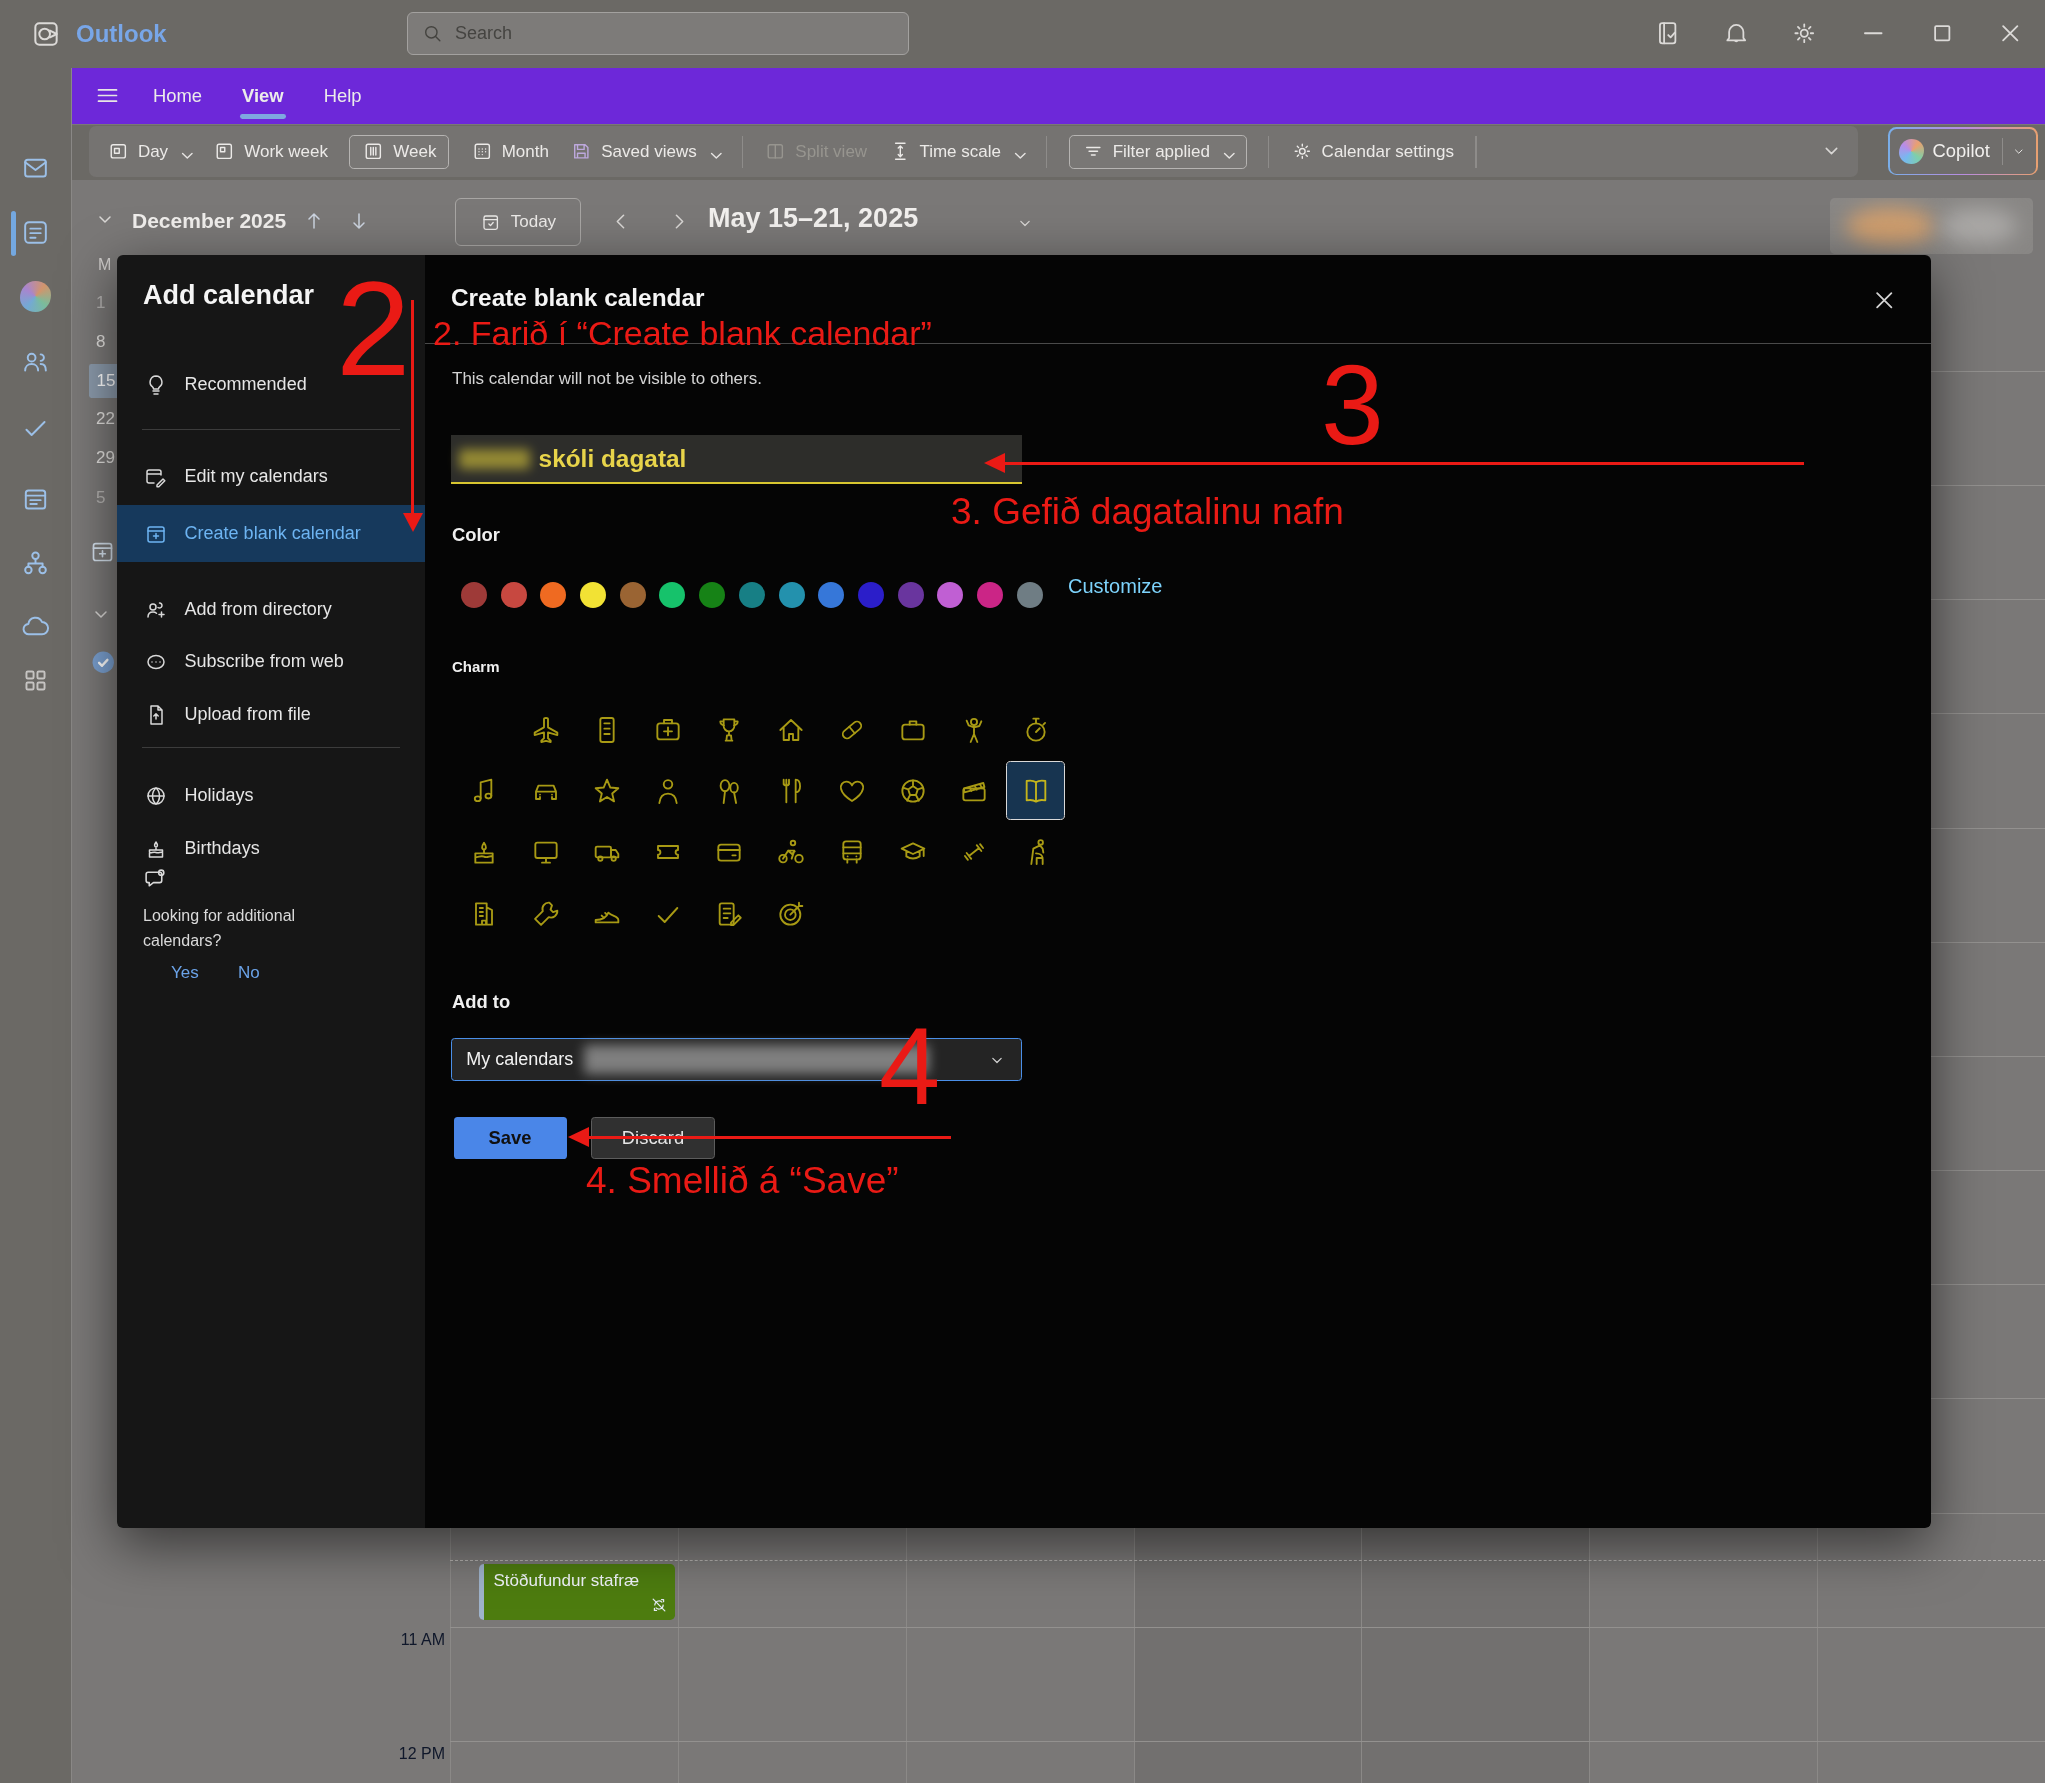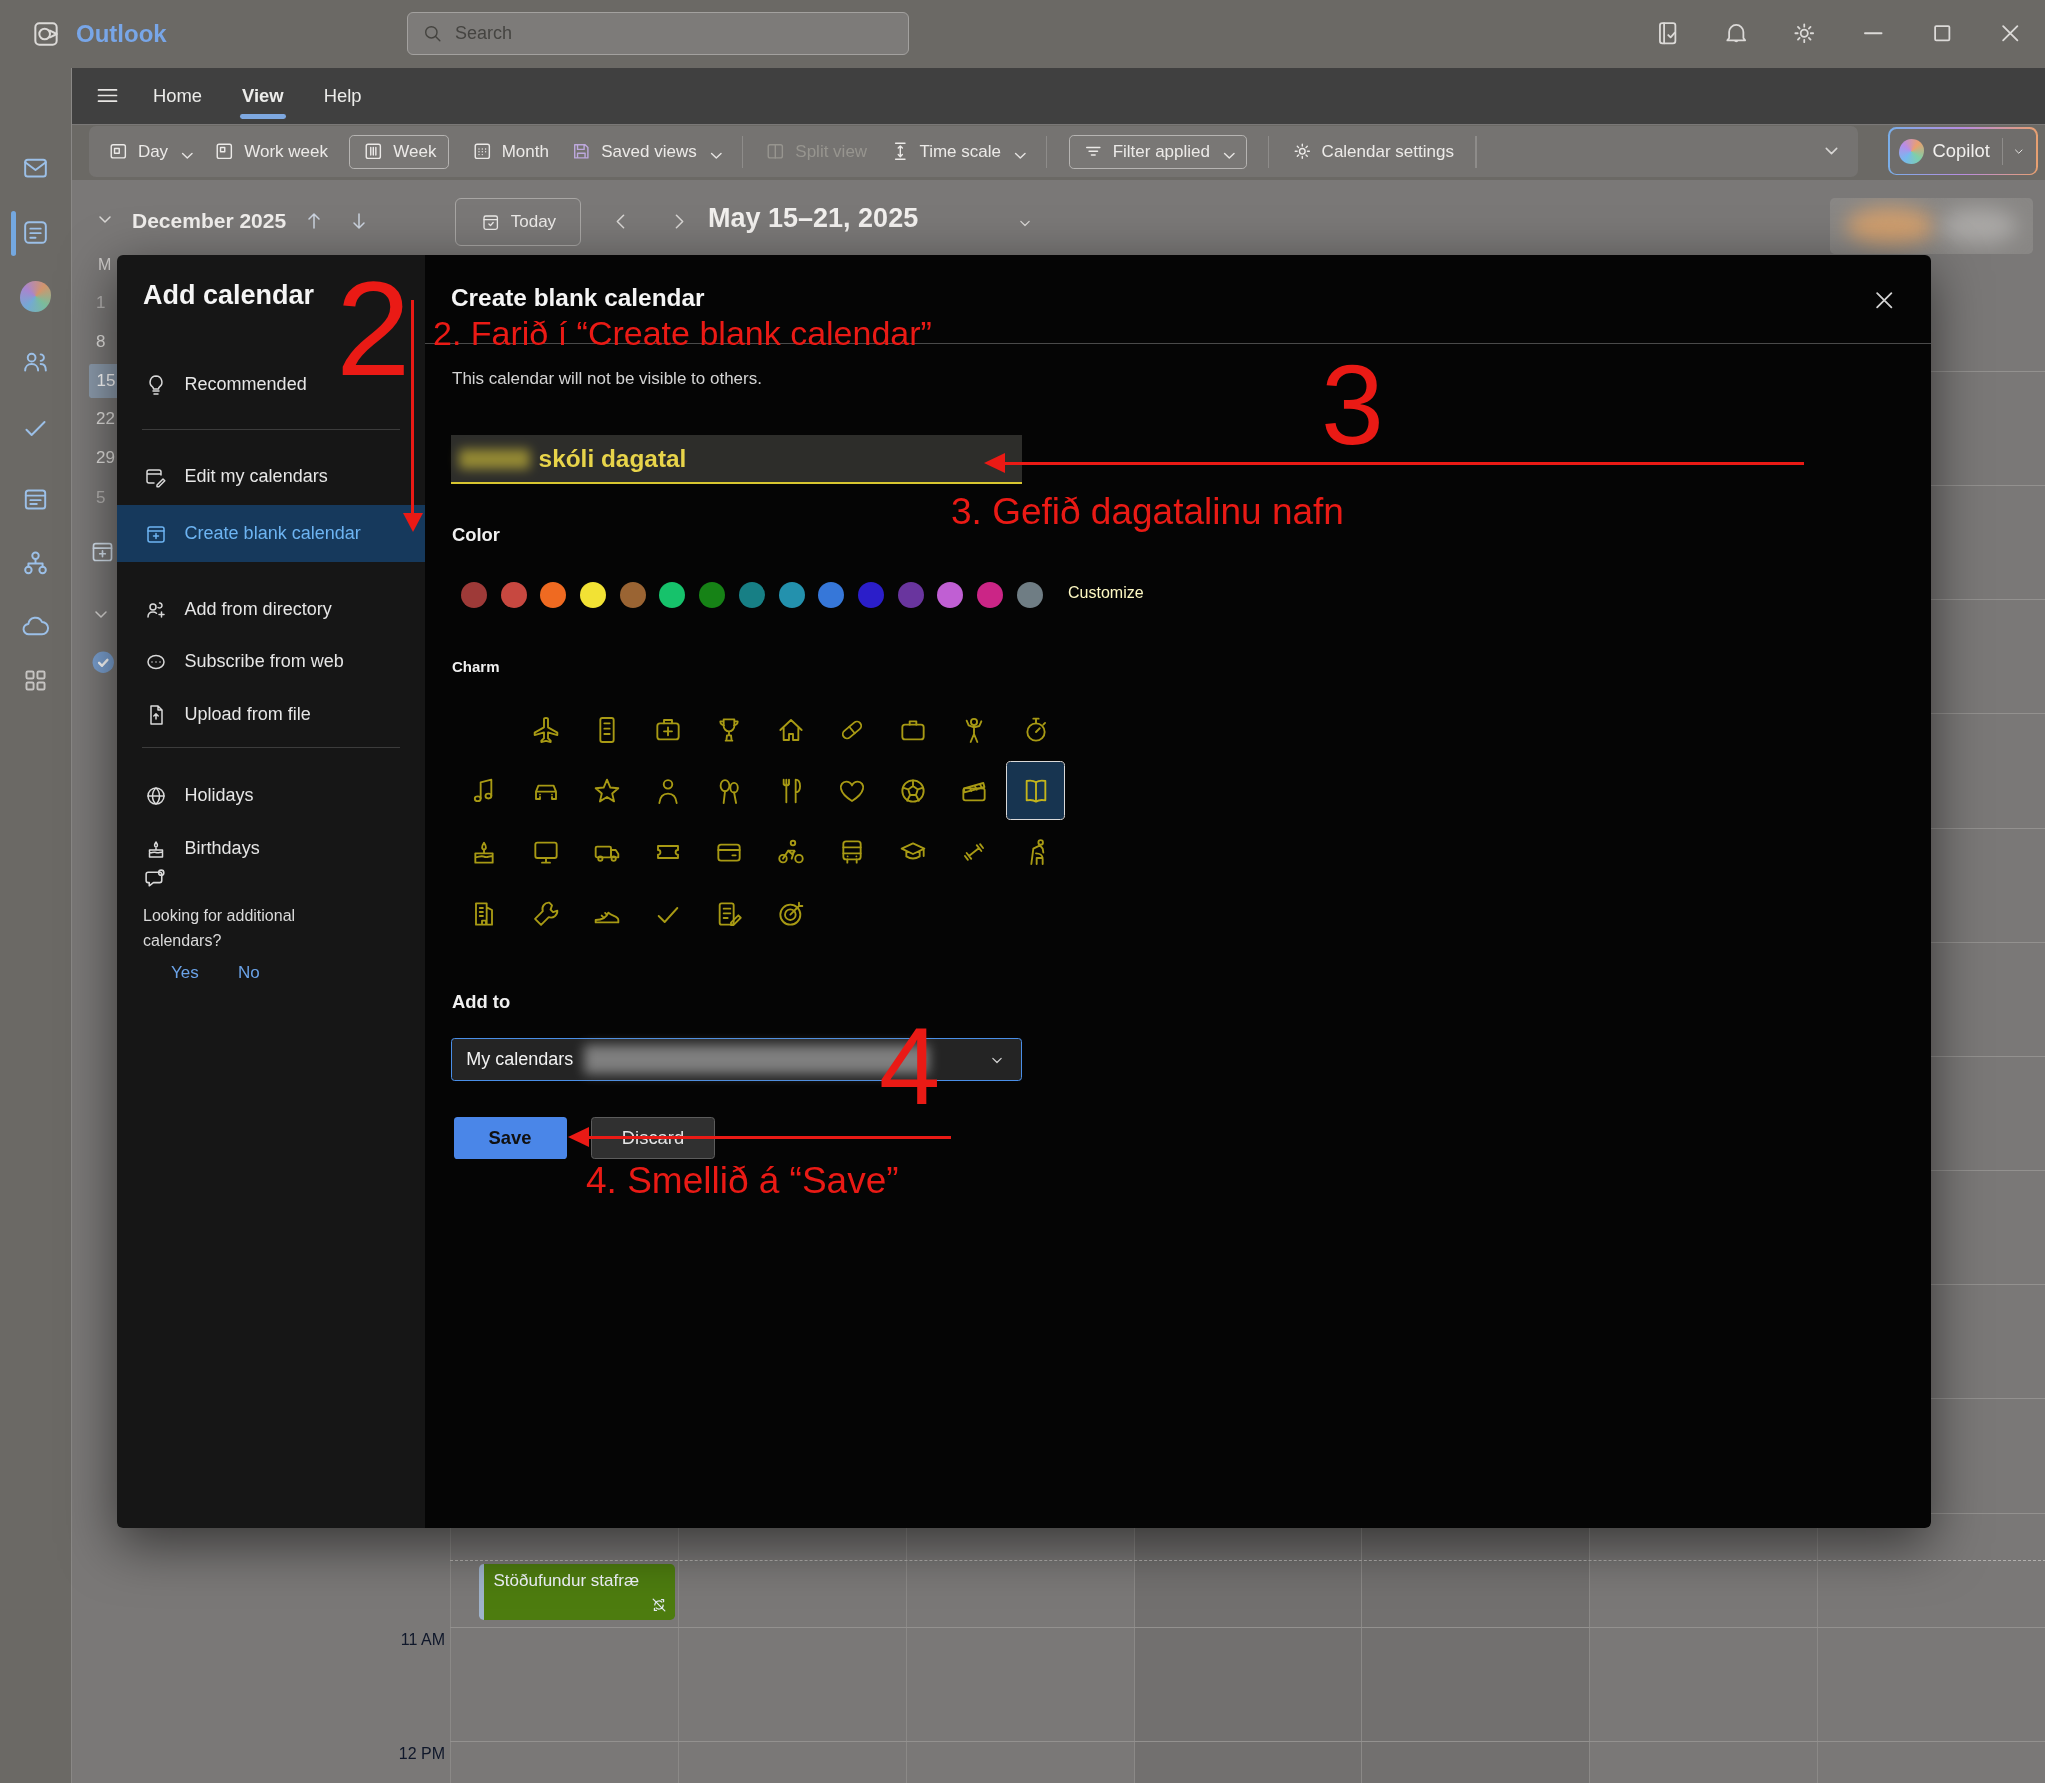--- a/index.html
+++ b/index.html
@@ -16,21 +16,21 @@
   #searchbox{position:absolute;left:407px;top:12px;width:502px;height:43px;background:#7d7b79;
              border:1.2px solid #a3a19f;border-radius:6px;display:flex;align-items:center;gap:9.5px;
              padding:0 13px;box-sizing:border-box;}
   #searchbox .ic{width:22.6px;height:22.6px;flex:none;color:#44433f;}
   #search-input{flex:1;background:transparent;border:none;outline:none;font-size:18px;
                 color:#32312f;font-family:"Liberation Sans",sans-serif;}
   #search-input::placeholder{color:#454441;}
   .tb-ic{position:absolute;top:19px;width:28.5px;height:28.5px;color:#dcdad8;}
 
   
-  #menubar{position:absolute;left:0;top:68px;width:2046px;height:56px;background:#404040;z-index:4;}
+  #menubar{position:absolute;left:0;top:68px;width:2046px;height:56px;background:#6d28d9;z-index:4;}
   #hamburger{position:absolute;left:94px;top:14.3px;width:27px;height:27px;color:#e8e6e4;}
   #menu-items{position:absolute;left:153px;top:0;height:56px;display:flex;align-items:center;gap:40px;}
   .menu-item{position:relative;font-size:18.4px;color:#ececea;height:56px;display:flex;align-items:center;cursor:pointer;}
   .menu-item.active{font-weight:700;}
   .menu-underline{position:absolute;left:-2.4px;right:-2.4px;bottom:4.8px;height:4.8px;background:#7ea8e0;border-radius:2.4px;}
 
   
   #ribbonband{position:absolute;left:71px;top:125px;width:1974px;height:55px;background:#6b6965;z-index:4;}
   #ribbon{position:absolute;left:18px;top:1.2px;width:1769px;height:51px;background:#757371;
           border-radius:7.1px;display:flex;align-items:center;gap:21.4px;padding:0 18px;box-sizing:border-box;}
@@ -116,21 +116,21 @@
   #dlg-hdiv{position:absolute;left:0;right:0;top:88px;height:1.2px;background:#4a4a4a;}
   #dlg-sub{position:absolute;left:27px;top:114px;font-size:17px;color:#d4d4d4;}
   #name-input{position:absolute;left:26px;top:180px;width:571px;height:49px;background:#2d2d2a;
      border-bottom:2.4px solid #d8c630;box-sizing:border-box;display:flex;align-items:center;padding:0 8.3px;}
   #name-blur{width:71px;height:18px;background:#d8c63a;filter:blur(5.4px);opacity:.6;border-radius:2.4px;
      border-bottom:2.4px solid #e8d44a;margin-right:8.3px;flex:none;}
   #name-text{font-size:24.4px;font-weight:700;color:#e8d44a;white-space:nowrap;}
   #color-label{position:absolute;left:27px;top:269px;font-size:18.4px;font-weight:600;color:#f0f0f0;}
   #swatches{position:absolute;left:36px;top:327px;display:flex;}
   .swatch{width:26px;height:26px;border-radius:50%;margin-right:13.7px;cursor:pointer;flex:none;}
-  #customize{position:absolute;left:643px;top:329px;font-size:16px;color:#fef9c3;cursor:pointer;}
+  #customize{position:absolute;left:643px;top:320px;font-size:20px;color:#7dd3fc;cursor:pointer;}
   #charm-label{position:absolute;left:27px;top:403px;font-size:15px;font-weight:600;color:#f0f0f0;}
   .charm{position:absolute;width:57px;height:57px;display:flex;align-items:center;justify-content:center;
      border-radius:3.6px;color:#a89a14;cursor:pointer;}
   .charm .ic{width:32px;height:32px;stroke-width:1.4;}
   .charm.selected{background:#173450;outline:1.2px solid #d9d9d9;color:#c4b41c;}
   #addto-label{position:absolute;left:27px;top:736px;font-size:18.4px;font-weight:600;color:#f0f0f0;}
   #addto-dd{position:absolute;left:26px;top:783px;width:571px;height:43px;background:#242424;
      border:1.8px solid #4a8fe8;border-radius:3.6px;box-sizing:border-box;display:flex;align-items:center;
      padding:0 14.3px;cursor:pointer;}
   #addto-text{font-size:18px;color:#f2f2f2;white-space:nowrap;}

